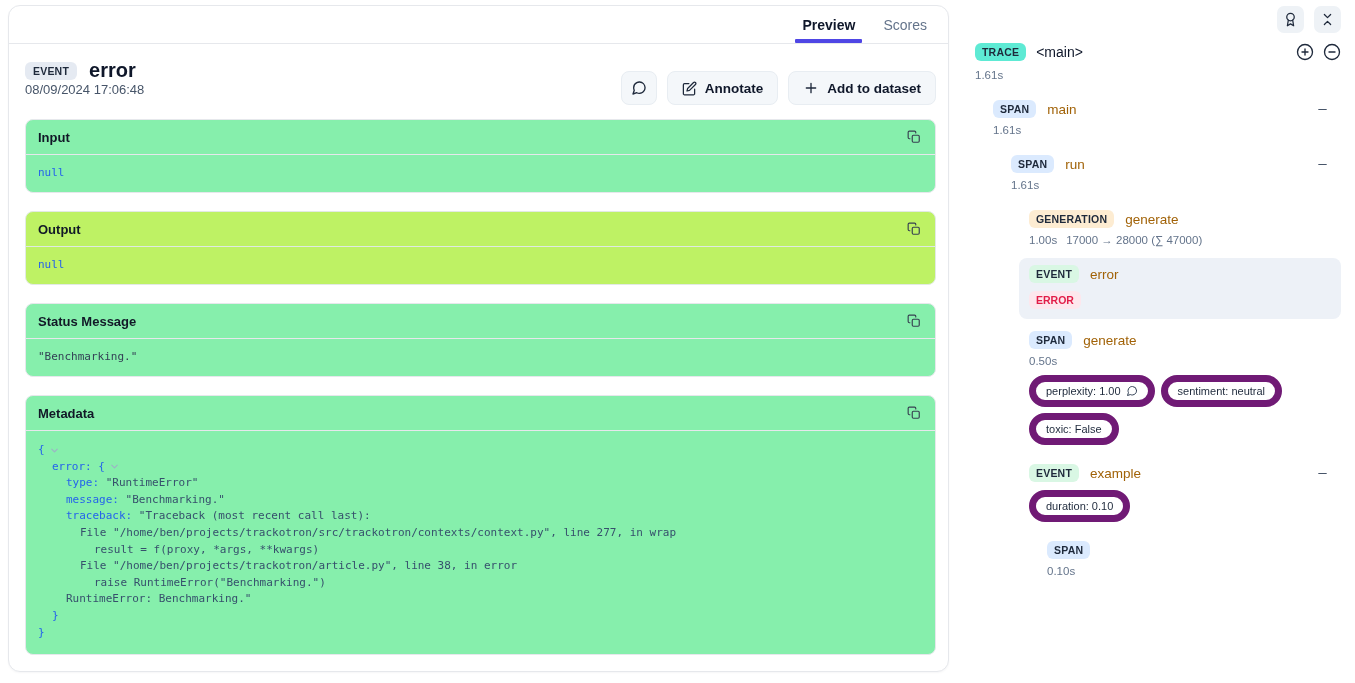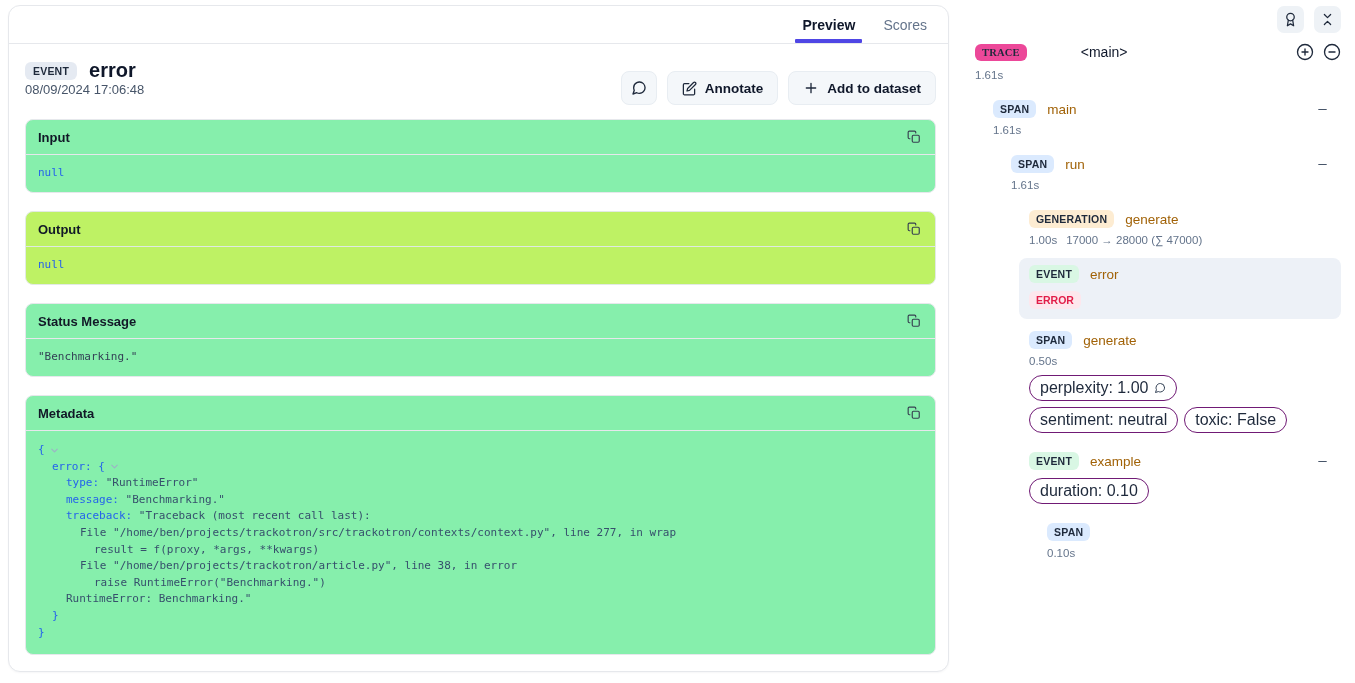--- a/index.html
+++ b/index.html
@@ -61,45 +61,45 @@
   .mchev { color:#9db1c7; margin-left:4px; display:inline-flex; cursor:pointer; }
 
   
   .trace-panel { position:absolute; left:975px; top:0; width:366px; height:683px; }
   .panel-controls { position:absolute; top:6px; right:0; display:flex; gap:10px; }
   .pc-btn {
     width:27px; height:27px; border:none; border-radius:7px; background:#eef2f6;
     display:flex; align-items:center; justify-content:center; color:#1e293b; cursor:pointer;
   }
   .trace-root { margin-top:43px; display:flex; align-items:center; gap:10px; }
-  .trace-name { font-size:14px; color:#0f172a;margin-left:44px; }
+  .trace-name { font-size:14px; color:#0f172a; }
   .root-icons { margin-left:auto; display:flex; gap:9px; }
   .circle-btn { background:none; border:none; padding:0; color:#1e293b; cursor:pointer; display:flex; }
   .trace-dur { margin-top:8px; font-size:11.5px; color:#64748b; }
 
   .tree { margin-top:12px; }
   .tnode { display:flex; align-items:flex-end; }
   .guide { width:18px; border-left:1px solid #e5e7eb; flex:0 0 auto; }
   .nbody { flex:1; margin-left:-10px; padding:7px 10px 7px 10px; border-radius:8px; margin-bottom:5px; }
   .nbody.selected { background:#edf1f7; padding-bottom:10px; }
   .nrow { display:flex; align-items:center; gap:11px; cursor:pointer; }
   .nbadge { font-size:10.5px; font-weight:700; letter-spacing:.2px; padding:3px 7px; border-radius:6px; color:#1e293b; }
-  .b-trace { background:#ec4899;font-family:Liberation Serif, serif; }
+  .b-trace { background:#5eead4; }
   .b-span { background:#dbeafe; }
   .b-generation { background:#fdecd2; }
   .b-event { background:#d9f7e4; }
   .nname { font-size:13.5px; color:#a16207; }
   .ndash { margin-left:auto; color:#475569; display:flex; cursor:pointer; padding-right:2px; }
   .nmeta { margin-top:6px; font-size:11.5px; color:#64748b; display:flex; gap:9px; }
   .ntags { margin-top:8px; display:flex; gap:6px; }
   .ntag { font-size:10.5px; font-weight:700; padding:3px 7px; border-radius:6px; background:#fde7ed; color:#e11d48; }
   .npills { margin-top:8px; display:flex; gap:6px; flex-wrap:wrap; }
   .pill {
-    display:inline-flex; align-items:center; gap:5px; font-size:16px; color:#1e293b;
-    border:1px solid #701a75; border-radius:999px; padding:3px 10px; background:#fff; cursor:pointer;
+    display:inline-flex; align-items:center; gap:5px; font-size:11px; color:#1e293b;
+    border:7px solid #701a75; border-radius:999px; padding:3px 10px; background:#fff; cursor:pointer;
   }
   .pill svg { color:#334155; }
 </style>
 </head>
 <body>
 
 <div class="page">
 
   <div class="card">
     <div class="tabs-row">

